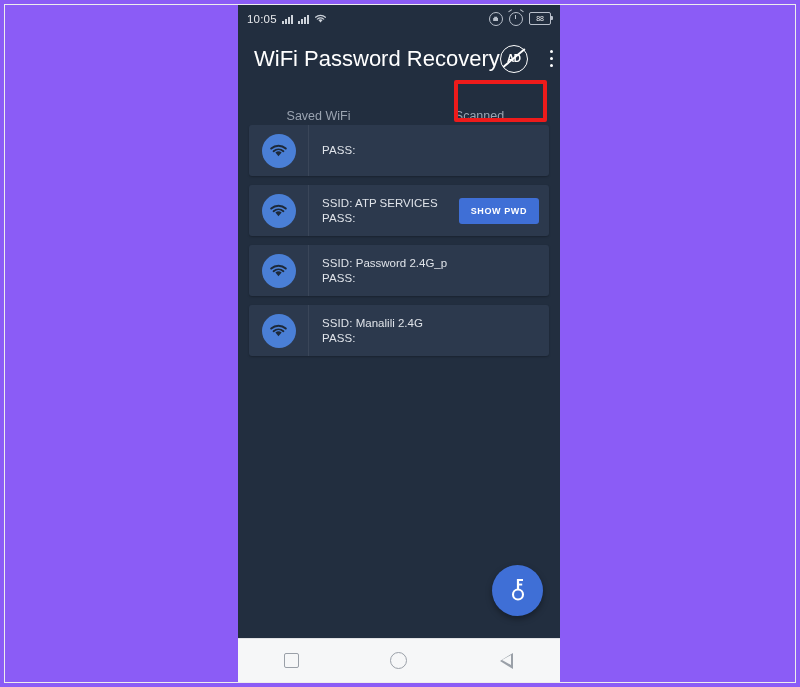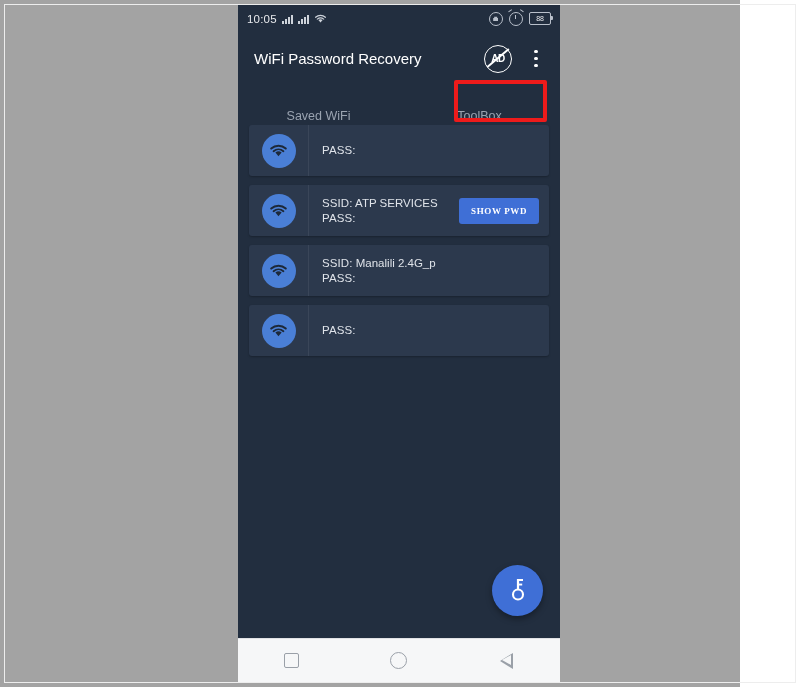--- a/index.html
+++ b/index.html
@@ -7,23 +7,23 @@
     padding: 0;
     background: #ffffff;
     width: 800px;
     height: 687px;
     font-family: "Liberation Sans", sans-serif;
     overflow: hidden;
   }
 
   #page {
     position: relative;
-    width: 740px;
+    width: 800px;
     height: 687px;
-    background: #a3a3a3;
+    background: #8b5cf6;
     box-sizing: border-box;
   }
 
   
   #page-border {
     position: absolute;
     left: 4px; top: 4px;
     width: 792px; height: 679px;
     border: 1px solid #ededed;
     box-sizing: border-box;
@@ -126,21 +126,21 @@
     width: 322px; height: 53px;
     background: #222e3f;
     display: flex;
     align-items: center;
     box-sizing: border-box;
     padding: 0 14px 0 16px;
   }
   #app-title {
     flex: 1;
     color: #ffffff;
-    font-size: 15px;
+    font-size: 22px;
     white-space: nowrap;
   }
   .noads {
     width: 26px; height: 26px;
     border: 1.8px solid #ffffff;
     border-radius: 50%;
     position: relative;
     display: flex; align-items: center; justify-content: center;
     margin-right: 14px;
     flex: none;
@@ -256,21 +256,21 @@
     margin-right: 10px;
     background: #3f6fd6;
     color: #ffffff;
     font-size: 9px;
     font-weight: bold;
     letter-spacing: .6px;
     border: none;
     border-radius: 3px;
     padding: 8px 12px;
     flex: none;
-    font-family: Liberation Serif, serif;
+    font-family: Liberation Sans, sans-serif;
     cursor: pointer;
   }
 
   
   #annotation {
     position: absolute;
     left: 216px;
     top: 75px;
     width: 93px;
     height: 42px;
@@ -392,21 +392,21 @@
           <i></i>
           <i></i>
         </div>
     </div>
 
     <div id="tabs">
       <div class="tab">
         <span>Saved WiFi</span>
       </div>
       <div class="tab">
-        <span>ToolBox</span>
+        <span>Scanned</span>
       </div>
     </div>
 
     <div id="list">
 
       <div class="card">
         <div class="card-iconwrap">
           <div class="wifi-badge">
             <svg width="19" height="15" viewBox="0 0 19 15">
               <path d="M9.5 13.2 L6.4 9.6 A4.9 4.9 0 0 1 12.6 9.6 Z" fill="#1d2939"></path>
@@ -445,37 +445,39 @@
           <div class="wifi-badge">
             <svg width="19" height="15" viewBox="0 0 19 15">
               <path d="M9.5 13.2 L6.4 9.6 A4.9 4.9 0 0 1 12.6 9.6 Z" fill="#1d2939"></path>
               <path d="M2.2 5.6 A11 11 0 0 1 16.8 5.6" stroke="#1d2939" stroke-width="2" fill="none" stroke-linecap="round"></path>
               <path d="M4.6 8.2 A7.6 7.6 0 0 1 14.4 8.2" stroke="#1d2939" stroke-width="1.9" fill="none" stroke-linecap="round"></path>
             </svg>
           </div>
         </div>
         <div class="card-text">
           <div><span class="lbl">SSID:</span>
-               <span>Manalili 2.4G_p</span></div>
+               <span>Password 2.4G_p</span></div>
           <div><span class="lbl">PASS:</span>
                <span></span></div>
         </div>
       </div>
 
       <div class="card">
         <div class="card-iconwrap">
           <div class="wifi-badge">
             <svg width="19" height="15" viewBox="0 0 19 15">
               <path d="M9.5 13.2 L6.4 9.6 A4.9 4.9 0 0 1 12.6 9.6 Z" fill="#1d2939"></path>
               <path d="M2.2 5.6 A11 11 0 0 1 16.8 5.6" stroke="#1d2939" stroke-width="2" fill="none" stroke-linecap="round"></path>
               <path d="M4.6 8.2 A7.6 7.6 0 0 1 14.4 8.2" stroke="#1d2939" stroke-width="1.9" fill="none" stroke-linecap="round"></path>
             </svg>
           </div>
         </div>
         <div class="card-text">
+          <div><span class="lbl">SSID:</span>
+               <span>Manalili 2.4G</span></div>
           <div><span class="lbl">PASS:</span>
                <span></span></div>
         </div>
       </div>
 
     </div>
 
     <div id="annotation"></div>
 
     <div id="fab">

